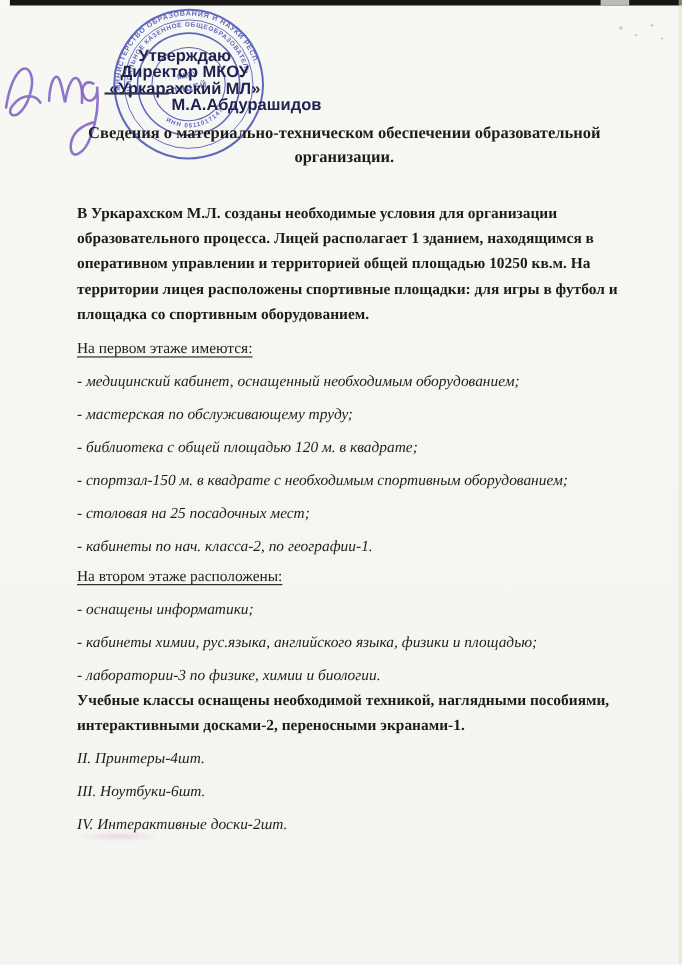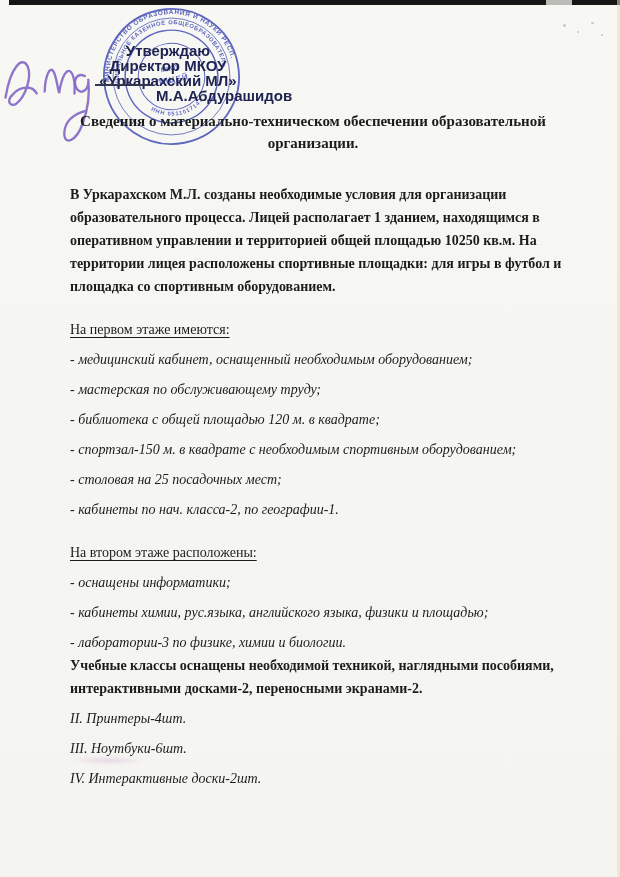--- a/index.html
+++ b/index.html
@@ -43,22 +43,22 @@
   
   .title{
     position:absolute;top:110px;left:12px;right:6px;
     text-align:center;font-weight:bold;font-size:15px;line-height:22px;
   }
   .title-inner{max-width:482px;margin:0 auto;}
   
   .body{position:absolute;top:183px;left:70px;width:492px;font-size:14px;line-height:23px;}
   .body p{margin:0;font-weight:bold;}
   .heading{text-decoration:underline;text-underline-offset:3px;}
-  .h1{margin-top:20px;}
-  .h2{margin-top:20px;}
+  .h1{margin-top:8px;}
+  .h2{margin-top:4px;}
   .h3{margin-top:6px;}
   .item{margin-top:7px;font-style:italic;}
   .p2{margin-top:0;}
 </style>
 </head>
 <body>
 
 <div class="page">
 
   <div class="scan-strip-top">
@@ -120,20 +120,20 @@
     <div class="item">- библиотека с общей площадью 120 м. в квадрате;</div>
     <div class="item">- спортзал-150 м. в квадрате с необходимым спортивным оборудованием;</div>
     <div class="item">- столовая на 25 посадочных мест;</div>
     <div class="item">- кабинеты по нач. класса-2, по географии-1.</div>
 
     <div class="heading h2">На втором этаже расположены:</div>
     <div class="item">- оснащены информатики;</div>
     <div class="item">- кабинеты химии, рус.языка, английского языка, физики и площадью;</div>
     <div class="item">- лаборатории-3 по физике, химии и биологии.</div>
 
-    <p class="p2">Учебные классы оснащены необходимой техникой, наглядными пособиями, интерактивными досками-2, переносными экранами-2.</p>
+    <p class="p2">Учебные классы оснащены необходимой техникой, наглядными пособиями, интерактивными досками-2, переносными экранами-1.</p>
 
     <div class="item">II. Принтеры-4шт.</div>
     <div class="item">III. Ноутбуки-6шт.</div>
     <div class="item">IV. Интерактивные доски-2шт.</div>
   </div>
 
 </div>
 
 </body></html>

